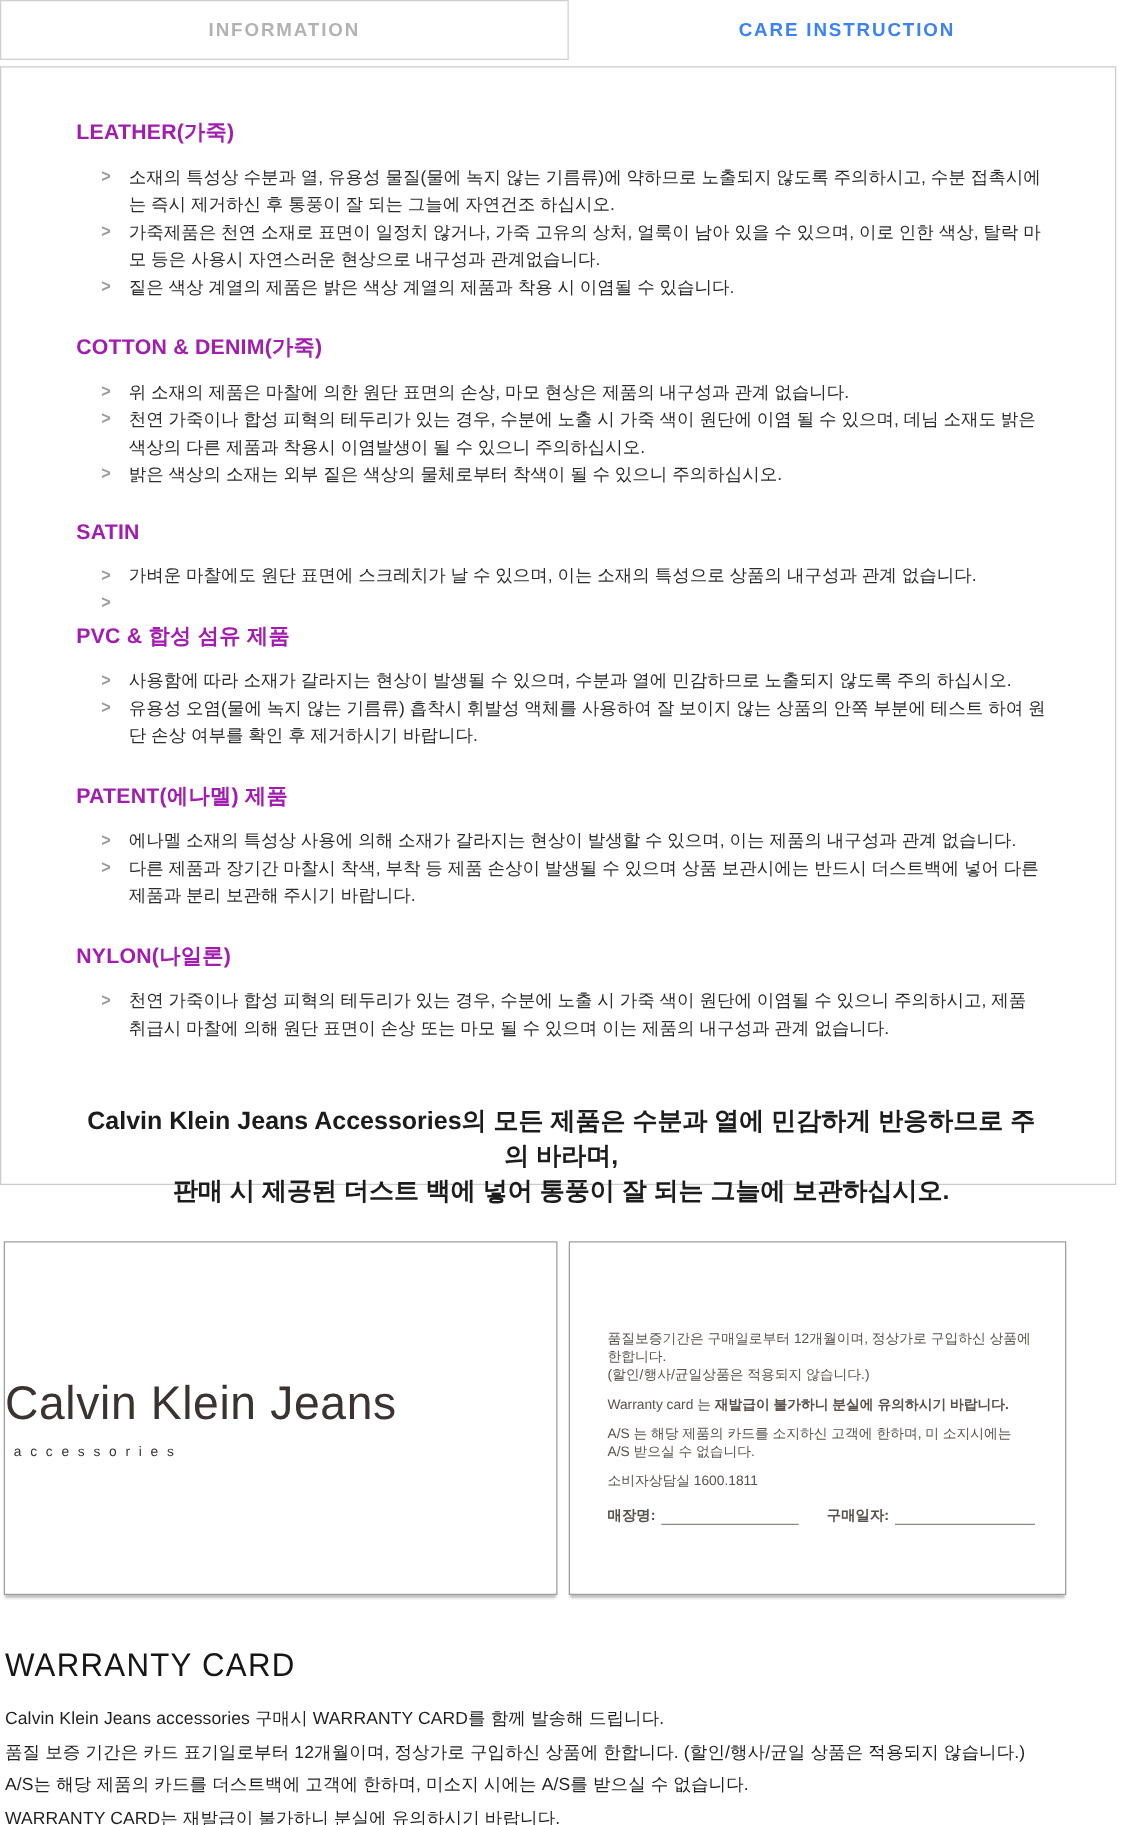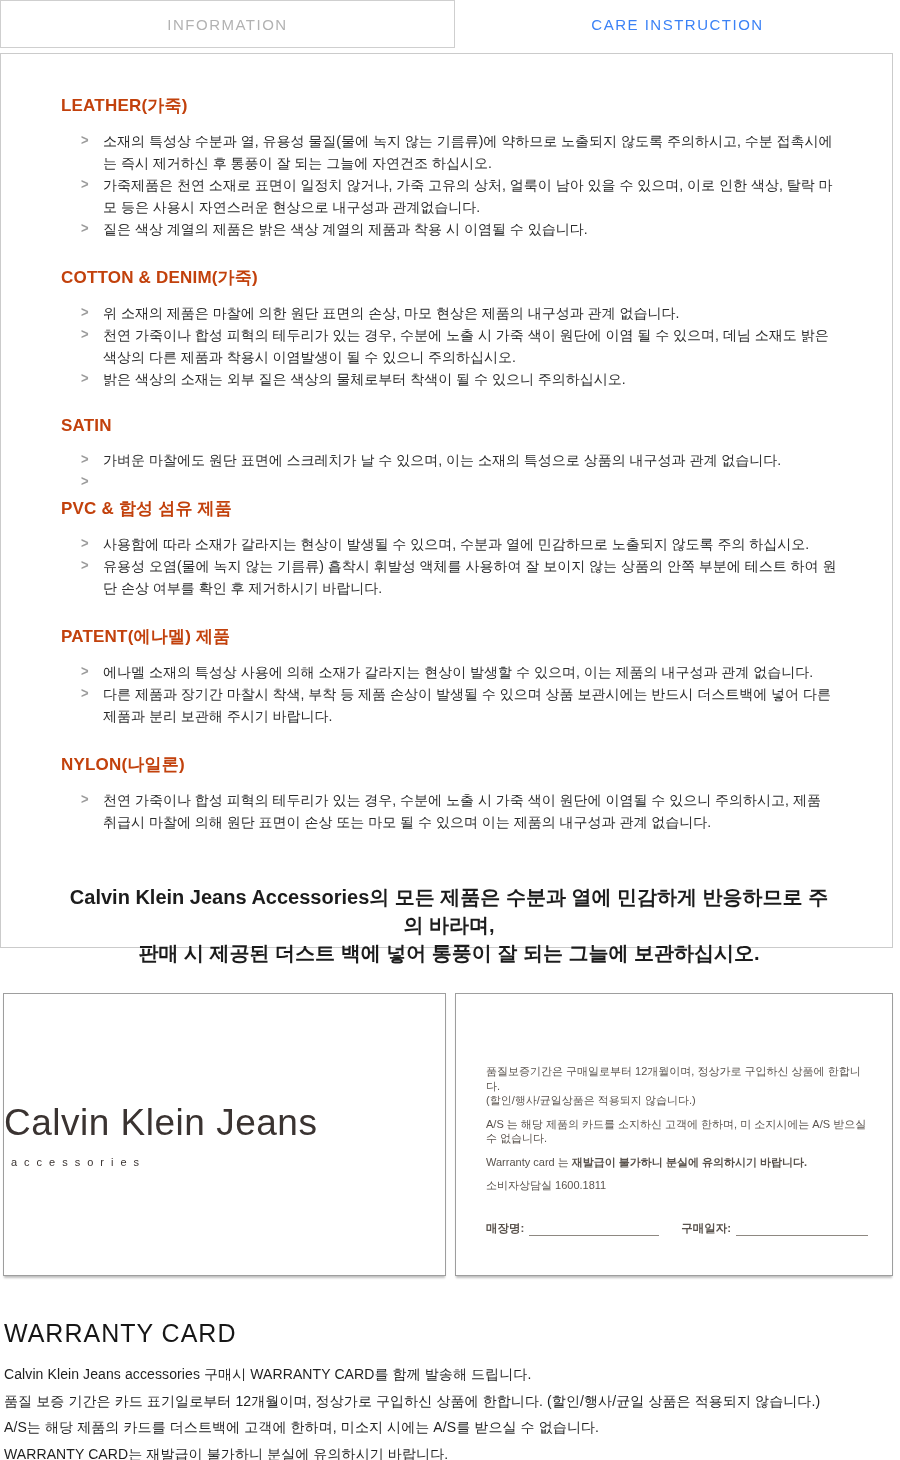--- a/index.html
+++ b/index.html
@@ -9,21 +9,21 @@
     font-family: "Liberation Sans", sans-serif;
     color: #222;
     position: relative;
     overflow: hidden;
   }
 
   
   .tabbar { display: flex; height: 48px; }
   .tab {
     display: flex; align-items: center; justify-content: center;
-    font-size: 15px; font-weight: normal; letter-spacing: 1.5px;
+    font-size: 15px; font-weight: bold; letter-spacing: 1.5px;
     cursor: pointer;
   }
   .tab-inactive {
     width: 455px;
     border: 1px solid #cfcfcf;
     color: #b2b2b2;
     background: #fff;
   }
   .tab-active {
     flex: 1;
@@ -34,21 +34,21 @@
   
   .care-panel {
     margin: 5px 7px 0 0;
     width: 893px;
     height: 895px;
     border: 1px solid #cbcbcb;
     padding: 40px 55px 0 60px;
   }
   .care-section { margin-bottom: 26px; }
   .care-title {
-    font-size: 17px; font-weight: bold; color: #c2410c;
+    font-size: 17px; font-weight: bold; color: #a21caf;
     letter-spacing: 0.2px;
     margin-bottom: 13px;
   }
   .bullet-list { list-style: none; margin-left: 20px; }
   .bullet-item {
     position: relative;
     padding-left: 22px;
     font-size: 14px;
     line-height: 22px;
     color: #2b2b2b;
@@ -95,30 +95,30 @@
   }
   .logo-sub {
     margin-top: 12px;
     font-size: 11px;
     letter-spacing: 7px;
     color: #3a3331;
     padding-left: 7px;
   }
 
   .warranty-card {
-    width: 438px;
+    width: 398px;
     padding: 70px 24px 0 30px;
     color: #59524c;
     font-size: 11px;
   }
   .wc-line { line-height: 14.5px; }
   .wc-group { margin-top: 9px; }
   .wc-bold { font-weight: bold; }
   .wc-fields {
-    margin-top: 28px;
+    margin-top: 12px;
     display: flex; align-items: flex-end;
     font-size: 11.5px;
   }
   .wc-field-label { font-weight: bold; white-space: nowrap; }
   .wc-underline {
     display: inline-block;
     border-bottom: 1px solid #8e8881;
     height: 12px;
   }
   .wc-underline-1 { width: 143px; margin-left: 5px; margin-right: 22px; }
@@ -249,24 +249,24 @@
 <div class="cards-row">
 
   <div class="card logo-card">
     <div class="logo-brand">Calvin Klein Jeans</div>
     <div class="logo-sub">accessories</div>
   </div>
 
   <div class="card warranty-card">
     <div class="wc-line">품질보증기간은 구매일로부터 12개월이며, 정상가로 구입하신 상품에 한합니다.</div>
     <div class="wc-line">(할인/행사/균일상품은 적용되지 않습니다.)</div>
-    <div class="wc-line wc-group">A/S 는 해당 제품의 카드를 소지하신 고객에 한하며, 미 소지시에는 A/S 받으실 수 없습니다.</div>
     <div class="wc-line wc-group">
       <span>Warranty card 는 </span><span class="wc-bold">재발급이 불가하니 분실에 유의하시기 바랍니다.</span>
     </div>
+    <div class="wc-line wc-group">A/S 는 해당 제품의 카드를 소지하신 고객에 한하며, 미 소지시에는 A/S 받으실 수 없습니다.</div>
     <div class="wc-line wc-group">소비자상담실 1600.1811</div>
 
     <div class="wc-fields">
       <span class="wc-field-label">매장명:</span>
       <span class="wc-underline wc-underline-1"></span>
       <span class="wc-field-label">구매일자:</span>
       <span class="wc-underline wc-underline-2"></span>
     </div>
 
   </div>

